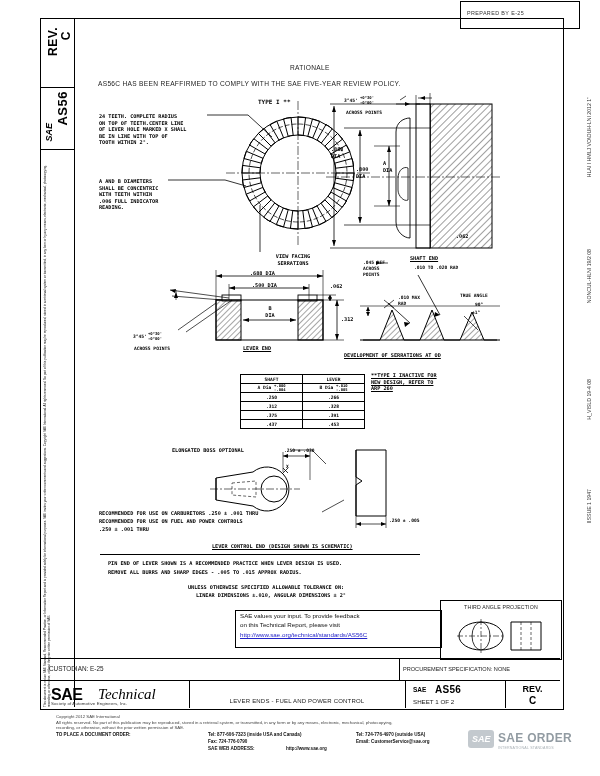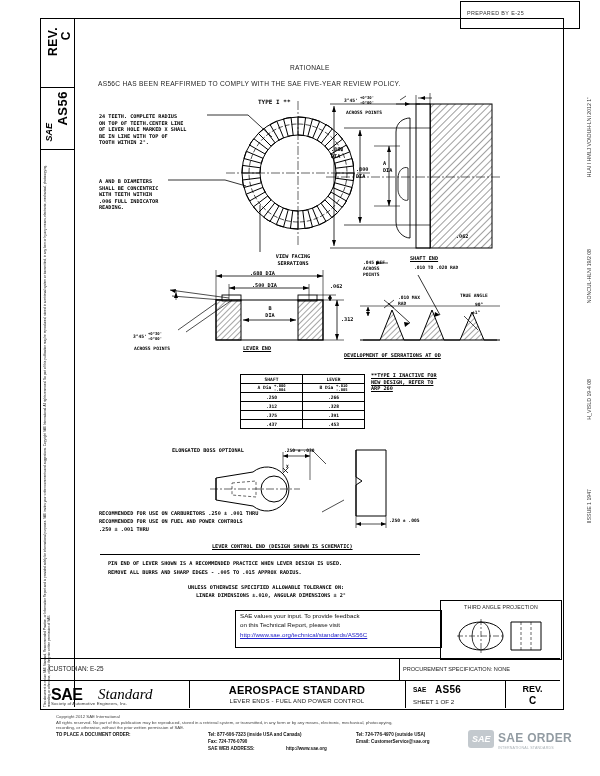--- a/index.html
+++ b/index.html
@@ -464,25 +464,24 @@
   <div id="cust">
     <span>CUSTODIAN: E-25</span>
   </div>
   <div id="proc">
     <span>PROCUREMENT SPECIFICATION: NONE</span>
   </div>
 
   <div id="title">
     <div class="tb-cell" id="tb-logo">
       <div id="logo-sae">SAE</div>
-      <div id="logo-aero">Standard</div>
+      <div id="logo-aero">Technical</div>
       <div id="logo-sub">Society of Automotive Engineers, Inc.</div>
     </div>
     <div class="tb-cell" id="tb-mid">
-      <div class="t1">AEROSPACE STANDARD</div>
       <div class="t2">LEVER ENDS - FUEL AND POWER CONTROL</div>
     </div>
     <div class="tb-cell" id="tb-num">
       <div class="n1">SAE</div>
       <div class="n2">AS56</div>
       <div class="n3">SHEET 1 OF 2</div>
     </div>
     <div class="tb-cell" id="tb-rev">
       <div class="r1">REV.</div>
       <div class="r2">C</div>

